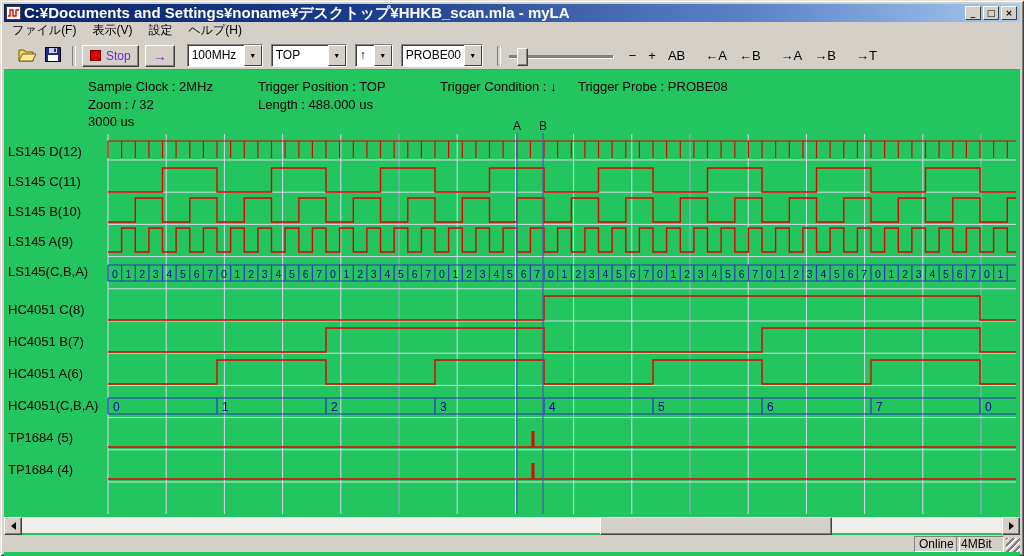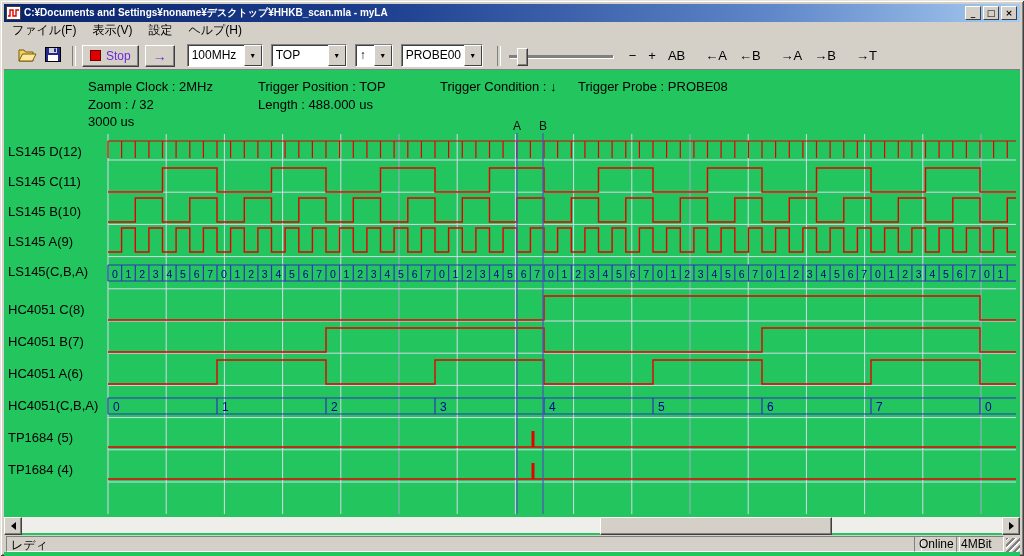--- a/index.html
+++ b/index.html
@@ -8,21 +8,21 @@
     font-family:"Liberation Sans",sans-serif;overflow:hidden;
     box-shadow:inset 1px 1px 0 #e8e4dc, inset -1px -1px 0 #404040,
                inset 2px 2px 0 #fff, inset -2px -2px 0 #808080;
   }
   
   .titlebar{
     position:absolute;left:4px;top:4px;right:4px;height:18px;
     background:linear-gradient(90deg,#0a246a 0%,#1a3c8c 35%,#5e86c8 75%,#a6caf0 100%);
     display:flex;align-items:center;padding:0 2px;color:#fff;
   }
-  .title-text{font-size:10px;font-weight:bold;margin-left:3px;white-space:nowrap;overflow:hidden;flex:1;}
+  .title-text{font-size:15px;font-weight:bold;margin-left:3px;white-space:nowrap;overflow:hidden;flex:1;}
   .win-btns{display:flex;gap:2px;margin-right:1px;}
   .wbtn{
     width:16px;height:14px;background:#d4d0c8;color:#000;
     border:1px solid;border-color:#fff #404040 #404040 #fff;
     font-size:9px;line-height:10px;font-weight:bold;text-align:center;padding:0;
     font-family:"DejaVu Sans",sans-serif;
   }
   .app-icon{width:15px;height:14px;display:inline-block;}
   
   .menubar{position:absolute;left:4px;top:23px;right:4px;height:18px;display:flex;align-items:flex-end;font-size:12px;color:#000;}
@@ -329,19 +329,18 @@
     <div class="sb-btn left">
         <span class="tri-left"></span>
       </div>
     <div class="sb-thumb"></div>
     <div class="sb-btn right">
         <span class="tri-right"></span>
       </div>
   </div>
 
   <div class="statusbar">
-    <div class="sb-panel main">レディ</div>
     <div class="sb-panel online">Online</div>
     <div class="sb-panel mem">4MBit</div>
     <div class="grip"></div>
   </div>
 
 </div>
 
 </body></html>

